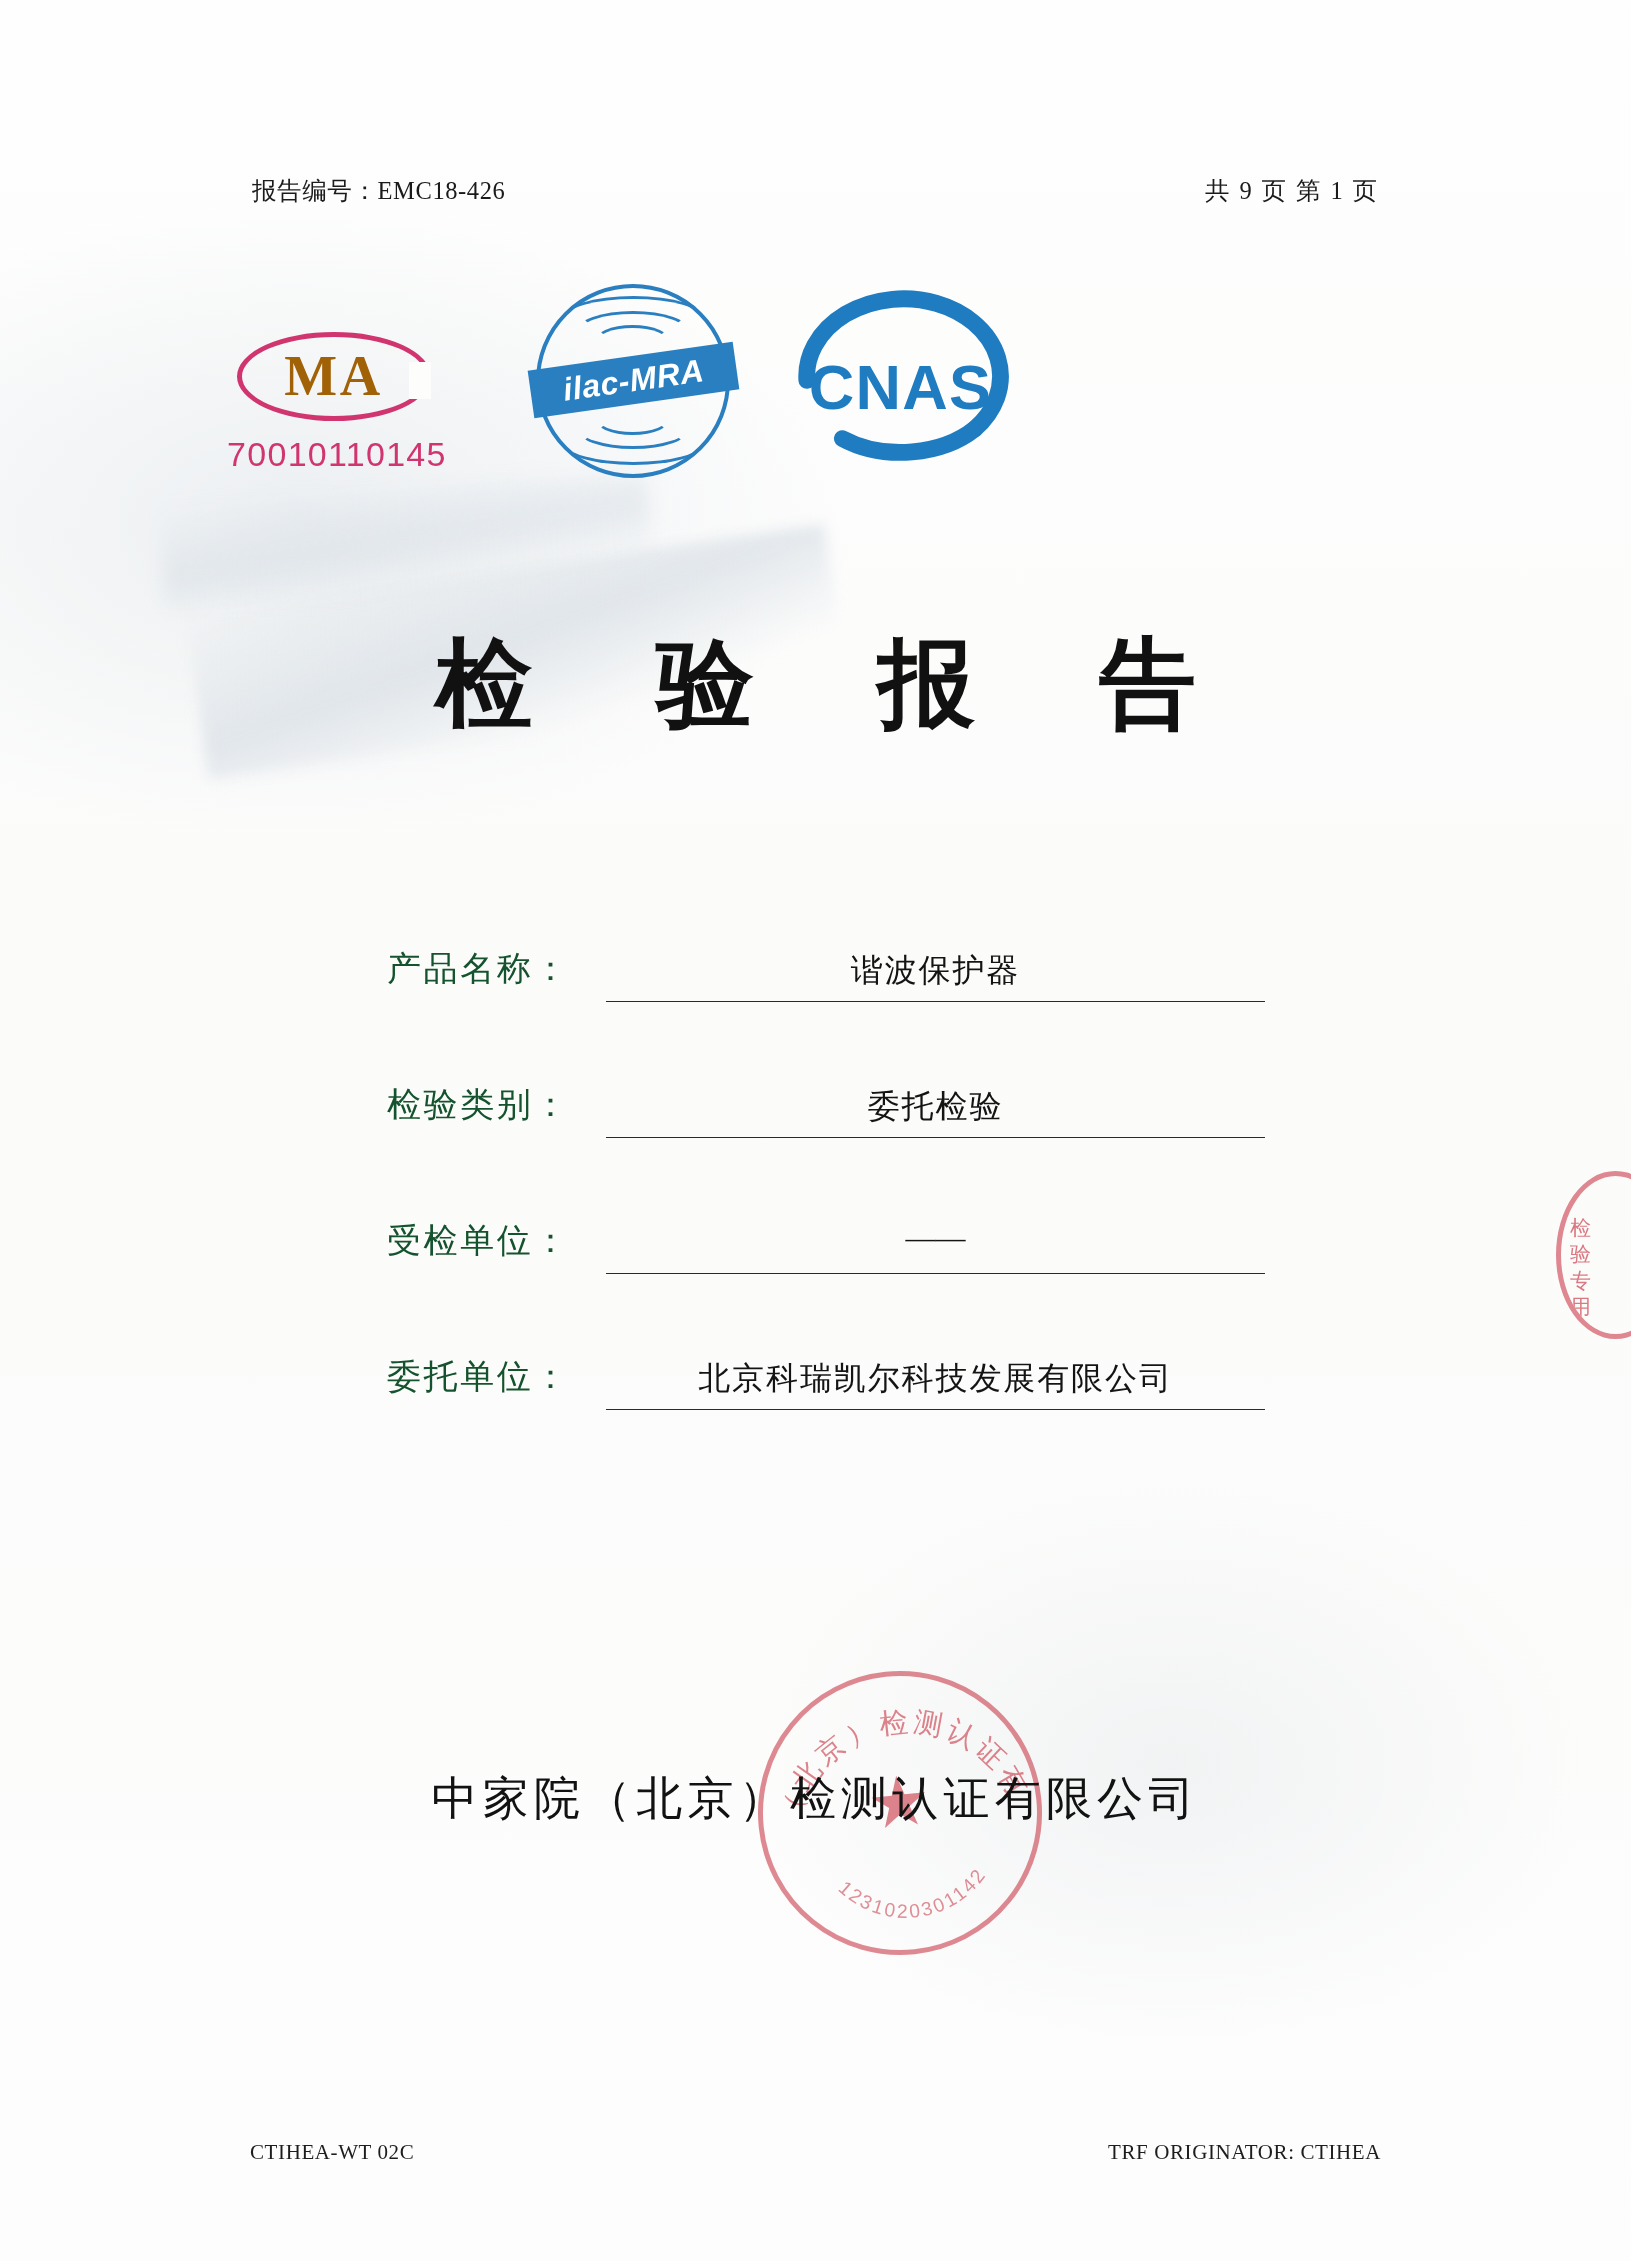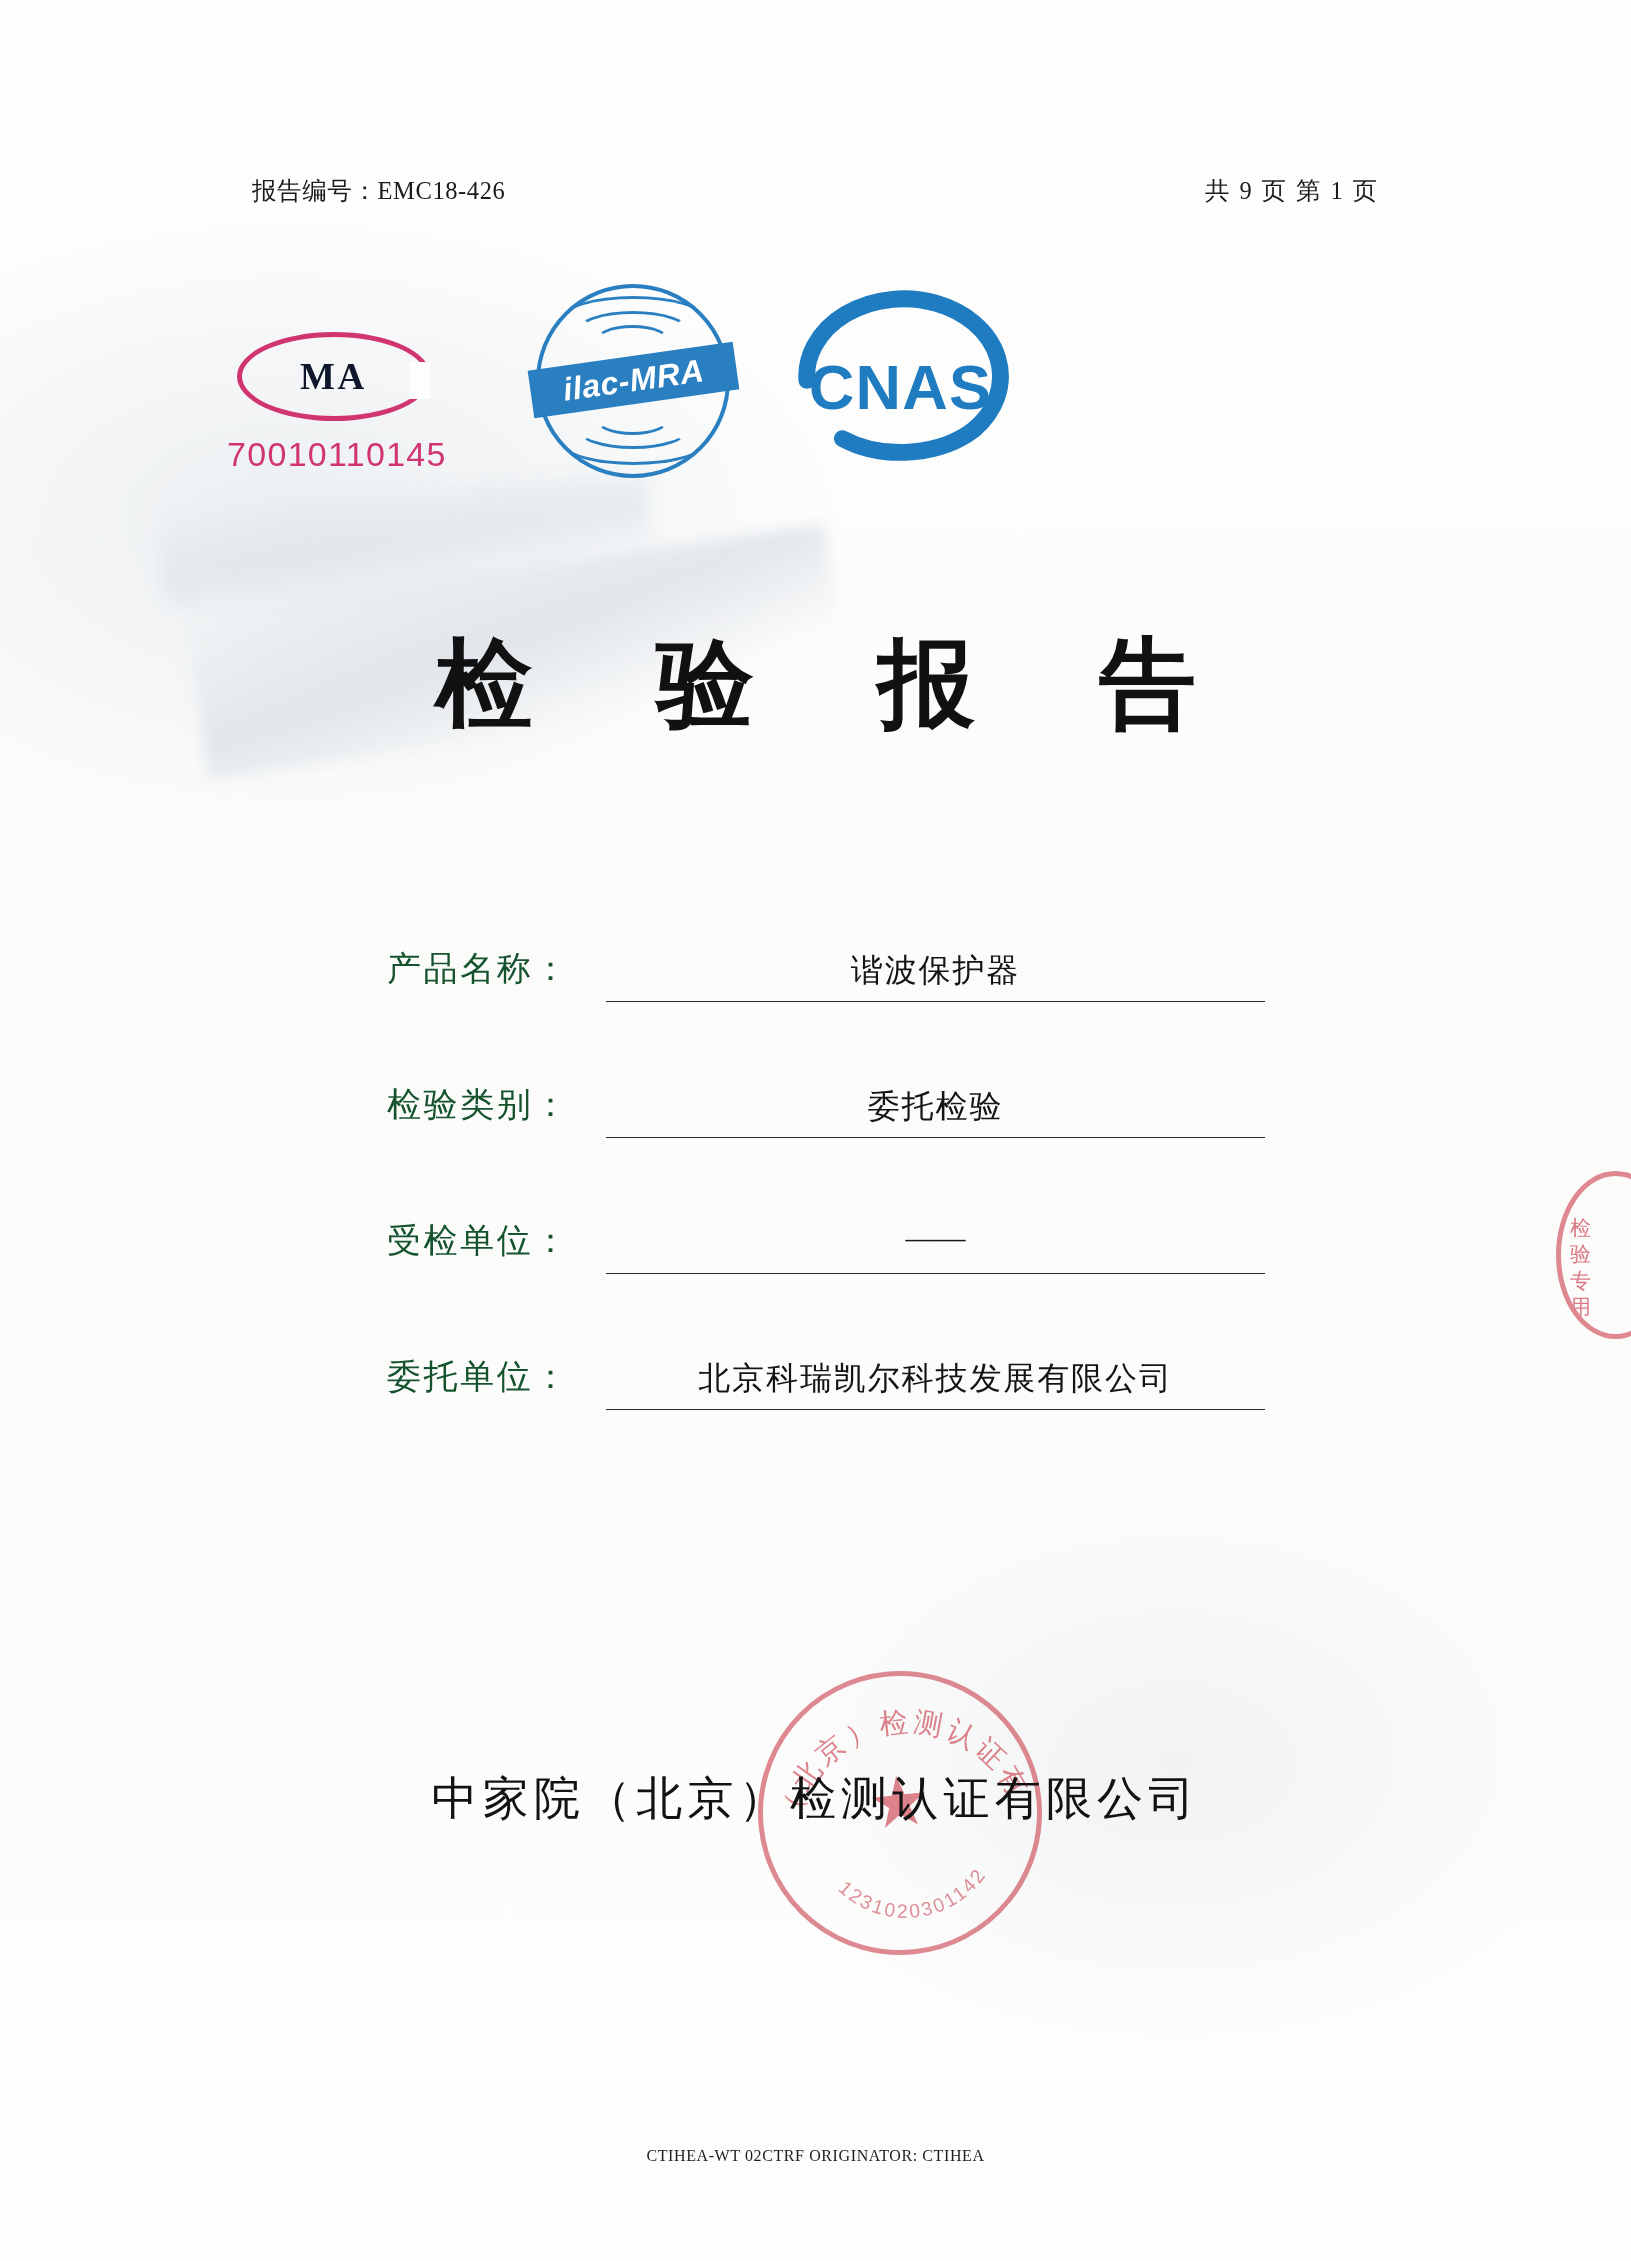--- a/index.html
+++ b/index.html
@@ -98,23 +98,23 @@
     height: 37px;
     background: #fdfdfc;
   }
   .ma-text {
     position: absolute;
     left: 0;
     right: 0;
     top: 50%;
     transform: translateY(-52%);
     font-family: "Liberation Serif", serif;
-    font-size: 37px;
+    font-size: 56px;
     font-weight: bold;
-    color: #0f172a;
+    color: #a16207;
     letter-spacing: 2.6px;
   }
   .ma-number {
     margin-top: 14px;
     font-family: "Liberation Sans", sans-serif;
     font-size: 34px;
     color: #d1356f;
     letter-spacing: 1.3px;
   }
 
@@ -339,23 +339,23 @@
     letter-spacing: 1.3px;
   }
 
   
   .footer {
     position: absolute;
     bottom: 96px;
     left: 250px;
     right: 250px;
     display: flex;
-    justify-content: center;
-    font-family: "Liberation Serif", serif;
-    font-size: 16px;
+    justify-content: space-between;
+    font-family: "Liberation Serif", serif;
+    font-size: 21px;
     color: #1d1d1d;
     letter-spacing: 0.6px;
   }
 </style>
 </head>
 <body>
 
 <div class="page">
   <div class="scan-tint"></div>
   <div class="scan-streak"></div>

